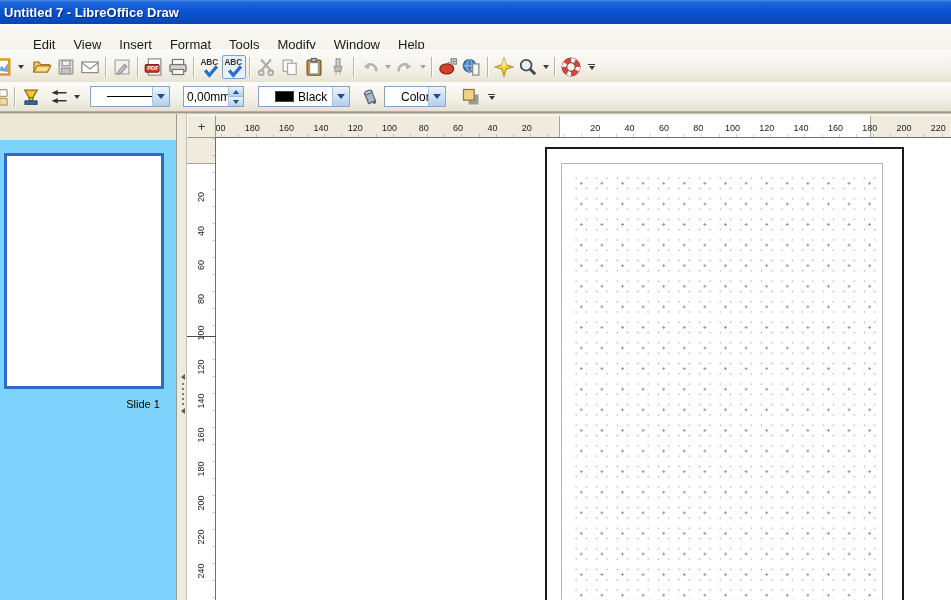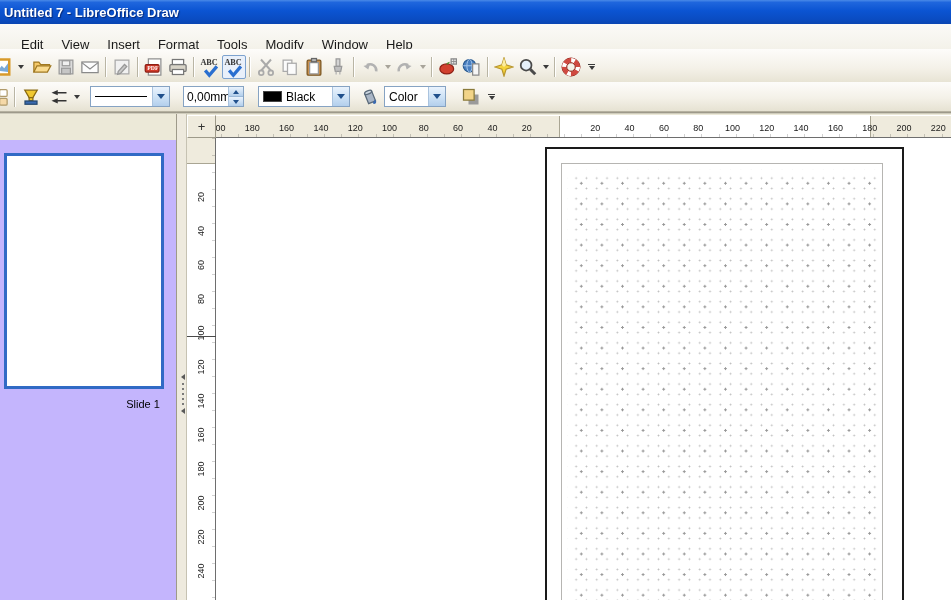--- a/index.html
+++ b/index.html
@@ -8,64 +8,64 @@
 
   
   .titlebar { position:absolute; left:0; top:0; width:951px; height:24px;
     background:linear-gradient(180deg,#4a8ae8 0%,#1f66dd 10%,#0b54d2 45%,#0a4cc2 80%,#0a45b2 100%);
     display:flex; align-items:center; padding-left:4px; }
   .titlebar .title { color:#fff; font-weight:bold; font-size:13px; text-shadow:1px 1px 1px rgba(0,0,40,.5); }
 
   
   .menubar { position:absolute; left:0; top:24px; width:951px; height:41px;
     background:linear-gradient(180deg,#fbfaf7 0%,#f4f2ea 60%,#e9e6d9 100%);
-    display:flex; align-items:center; padding-left:12px; border-bottom:1px solid #e2dfcf; }
+    display:flex; align-items:center; padding-left:24px; border-bottom:1px solid #e2dfcf; }
   .menu-item { font-size:13px; color:#1a1a1a; padding:3px 9px; cursor:default; }
   .menu-item u { text-decoration:underline; }
 
   
   .tbrow { position:absolute; left:0; width:951px; display:flex; align-items:center;
     background:linear-gradient(180deg,#fdfcfa 0%,#f4f1e8 55%,#e6e2d2 100%); }
-  .tb1 { top:49px; height:36px; border-bottom:1px solid #d5d1c0;font-family:Liberation Serif, serif; }
+  .tb1 { top:49px; height:36px; border-bottom:1px solid #d5d1c0; }
   .tb2 { top:82px; height:30px; border-bottom:1px solid #b5b1a0; }
   .dockline { position:absolute; left:0; top:112px; width:951px; height:2px; background:#9d998a; border-bottom:1px solid #cfccbc; }
   .tbtn { width:24px; height:24px; display:flex; align-items:center; justify-content:center; flex:none; border:1px solid transparent; border-radius:2px; }
   .tbtn.active { background:#e9f0fa; border:1px solid #7da2ce; }
   .vsep { width:2px; height:20px; flex:none; margin:0 3px;
     background:linear-gradient(90deg,#b9b5a4 0 1px,#ffffff 1px 2px); }
   .dd { width:11px; height:22px; display:flex; align-items:center; justify-content:center; flex:none; }
   .dd i { width:0; height:0; border-left:3px solid transparent; border-right:3px solid transparent; border-top:4px solid #3a3a3a; }
   .dd.dis i { border-top-color:#a8a49a; }
   .overflow { width:13px; height:24px; margin-left:2px; display:flex; flex-direction:column; align-items:center; justify-content:center; gap:1px; flex:none; }
   .overflow b { width:7px; height:1px; background:#3a3a3a; }
   .overflow i { width:0; height:0; border-left:3px solid transparent; border-right:3px solid transparent; border-top:4px solid #3a3a3a; }
 
   
   .combo { height:21px; background:#fff; border:1px solid #86a3c3; display:flex; align-items:center; flex:none; font-size:12px; color:#000; }
-  .combo .cbody { flex:1; display:flex; align-items:center; padding-left:4px; gap:4px; overflow:hidden; white-space:nowrap;text-align:right; }
+  .combo .cbody { flex:1; display:flex; align-items:center; padding-left:16px; gap:4px; overflow:hidden; white-space:nowrap;text-align:right; }
   .combo .cbtn { width:17px; height:100%; border-left:1px solid #aac3de;
     background:linear-gradient(180deg,#eaf3fd 0%,#cfe3f6 50%,#b3cfec 100%); display:flex; align-items:center; justify-content:center; }
   .combo .cbtn i { width:0; height:0; border-left:4px solid transparent; border-right:4px solid transparent; border-top:5px solid #20508c; }
   .swatch { width:19px; height:11px; flex:none; }
   .spin { height:21px; background:#fff; border:1px solid #86a3c3; display:flex; flex:none; }
   .spin input { border:none; outline:none; width:44px; font-size:12px; font-family:"Liberation Sans",sans-serif; padding-left:3px; }
   .spin .btns { width:15px; display:flex; flex-direction:column; border-left:1px solid #aac3de; }
   .spin .btns div { flex:1; background:linear-gradient(180deg,#eaf3fd,#b3cfec); display:flex; align-items:center; justify-content:center; border-bottom:1px solid #9ab8d8; }
   .spin .btns div:last-child { border-bottom:none; }
   .spin .btns i.up { width:0;height:0;border-left:3px solid transparent;border-right:3px solid transparent;border-bottom:4px solid #20508c; }
   .spin .btns i.dn { width:0;height:0;border-left:3px solid transparent;border-right:3px solid transparent;border-top:4px solid #20508c; }
   .linesample { width:52px; border-top:1px solid #000; }
 
   
   .panel-header { position:absolute; left:0; top:114px; width:176px; height:26px;
     background:#eeeade; display:flex; align-items:center; border-bottom:1px solid #dcd8c8; }
   .panel-header .ptitle { font-size:12px; font-weight:bold; color:#2a2a2a; padding-left:2px; }
   .panel-close { position:absolute; right:8px; top:4px; width:16px; height:16px; display:flex; align-items:center; justify-content:center;
     color:#4a4a4a; font-size:15px; font-weight:bold; line-height:1; }
-  .panel-body { position:absolute; left:0; top:140px; width:176px; height:460px; background:#c4b5fd; }
+  .panel-body { position:absolute; left:0; top:140px; width:176px; height:460px; background:#7dd3fc; }
   .thumb { position:absolute; left:4px; top:13px; width:160px; height:236px; background:#fff; border:3px solid #316ac5; }
   .slide-label { position:absolute; left:110px; top:258px; width:66px; text-align:center; font-size:11px; color:#000; }
 
   
   .splitter { position:absolute; left:176px; top:114px; width:11px; height:486px; background:#eeeade;
     border-left:1px solid #9e9a8a; border-right:1px solid #c6c2b2; }
   .split-handle { position:absolute; left:2px; top:260px; width:7px; display:flex; flex-direction:column; align-items:center; gap:3px; }
   .split-handle .tri { width:0; height:0; border-top:3px solid transparent; border-bottom:3px solid transparent; border-right:4px solid #5a5a5a; }
   .split-handle .dot { width:2px; height:2px; background:#7a7a7a; }
 

